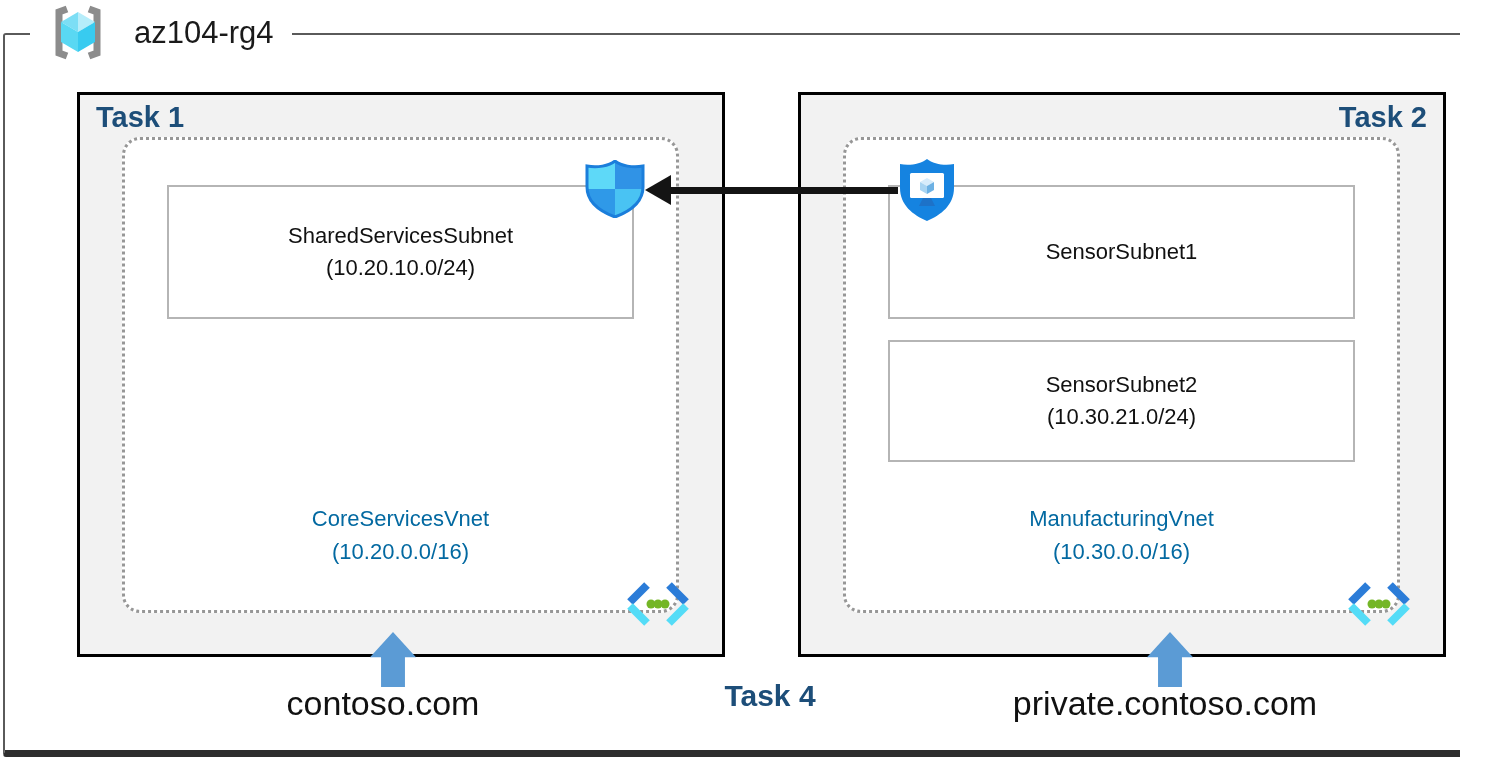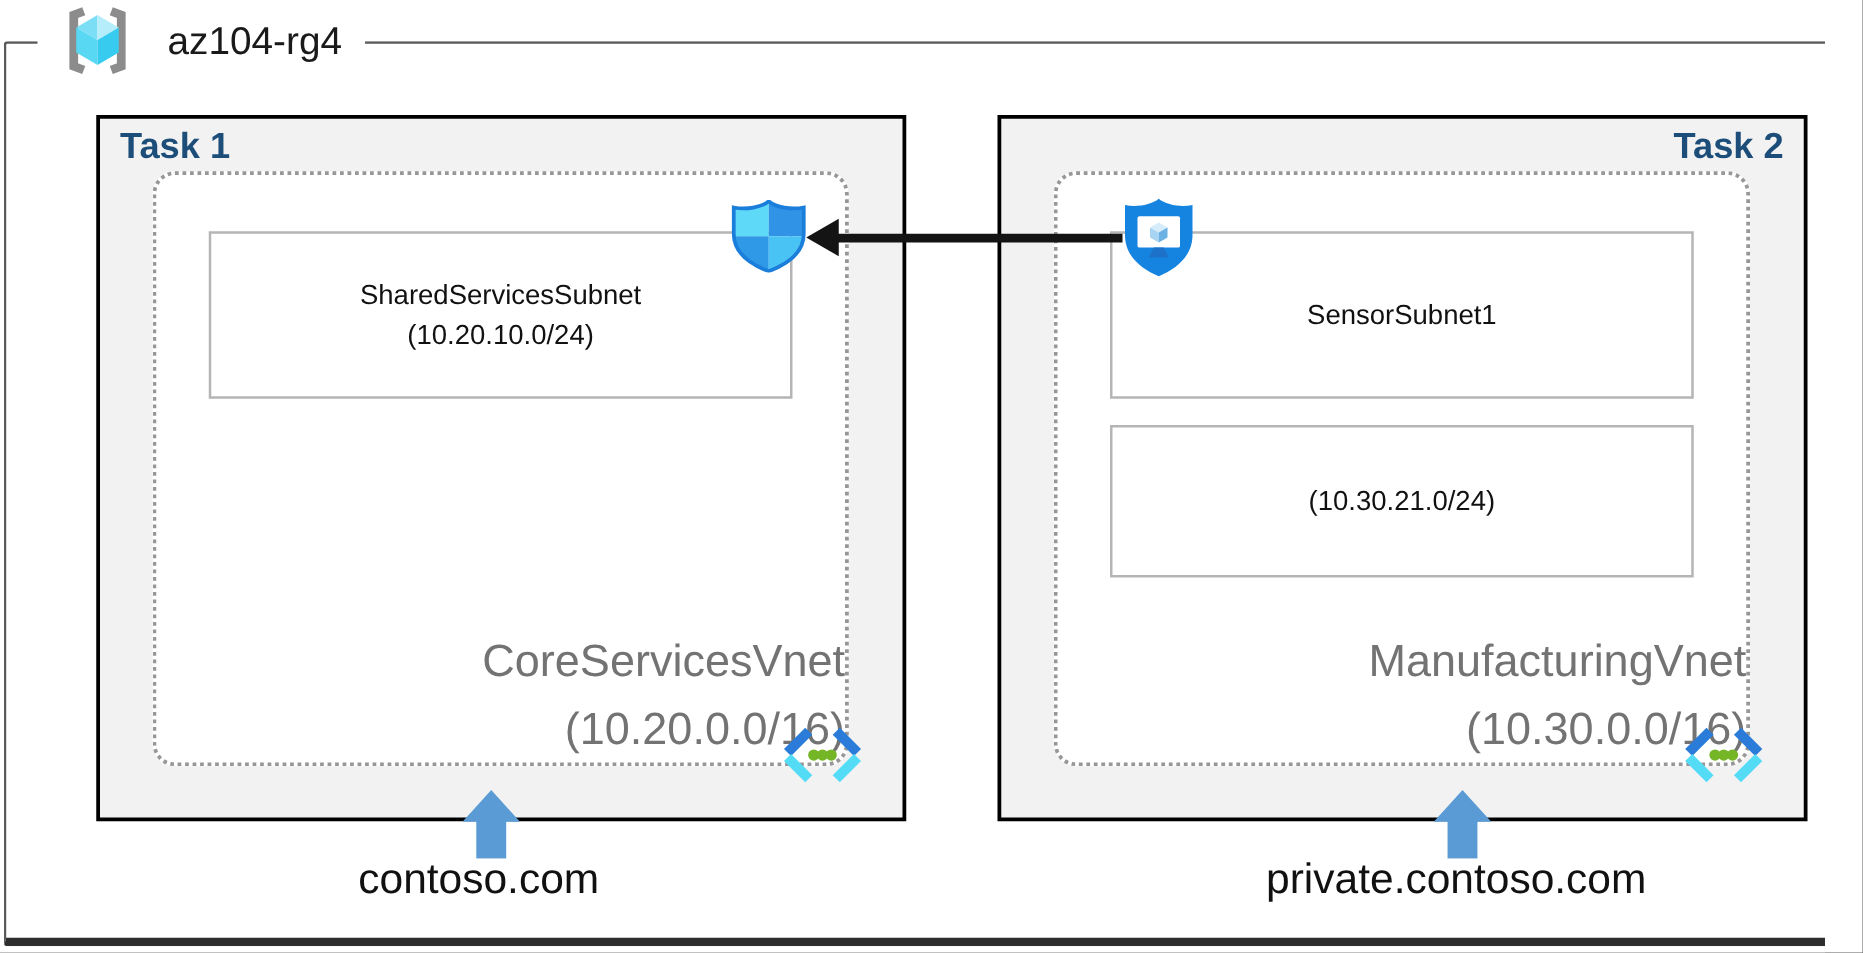--- a/index.html
+++ b/index.html
@@ -84,23 +84,23 @@
     color: #111111;
     line-height: 1.45;
     text-align: center;
   }
   .subnet.s1 { top: 45px; height: 134px; }
   .subnet.s2 { top: 200px; height: 122px; }
   .vnet-label {
     position: absolute;
     left: 0; top: 362px;
     width: 100%;
-    text-align: right;
-    font-size: 36px;
-    color: #737373;
+    text-align: center;
+    font-size: 22px;
+    color: #0369a1;
     line-height: 1.5;
   }
   .vnet-icon {
     position: absolute;
     right: -14px; bottom: -16px;
     width: 64px; height: 44px;
     z-index: 4;
   }
   
   .nsg-icon {
@@ -219,20 +219,21 @@
     </div>
   </div>
 
   <div class="task-box" id="task2-box">
     <div class="task-label tr">Task 2</div>
     <div class="vnet-boundary">
       <div class="subnet s1">
         <span>SensorSubnet1</span>
       </div>
       <div class="subnet s2">
+        <span>SensorSubnet2</span>
         <span>(10.30.21.0/24)</span>
       </div>
       <div class="vnet-label">
         <div>ManufacturingVnet</div>
         <div>(10.30.0.0/16)</div>
       </div>
       <span class="vnet-icon">
         <svg width="64" height="44" viewBox="0 0 64 44" aria-hidden="true">
           <line x1="21" y1="3" x2="4" y2="20" stroke="#2b7cd8" stroke-width="8"></line>
           <line x1="4" y1="24" x2="21" y2="41" stroke="#54dcf7" stroke-width="8"></line>
@@ -274,15 +275,16 @@
     </svg>
   </span>
 
   <div class="peer-shaft"></div>
   <div class="peer-head"></div>
 
   <div class="up-arrow" id="up-arrow-left"></div>
   <div class="up-arrow" id="up-arrow-right"></div>
 
   <div class="dns-label" id="dns-left">contoso.com</div>
+  <div class="task4-label">Task 4</div>
   <div class="dns-label" id="dns-right">private.contoso.com</div>
 
 </div>
 
 </body></html>

